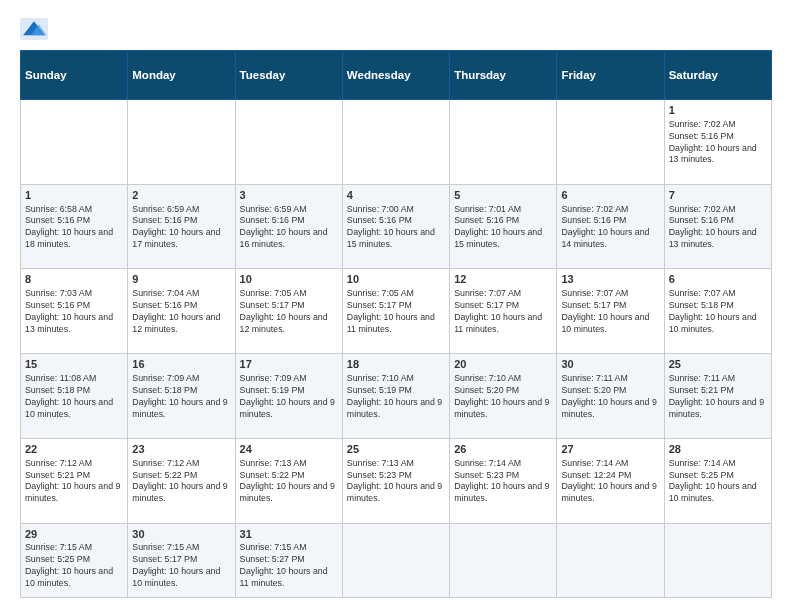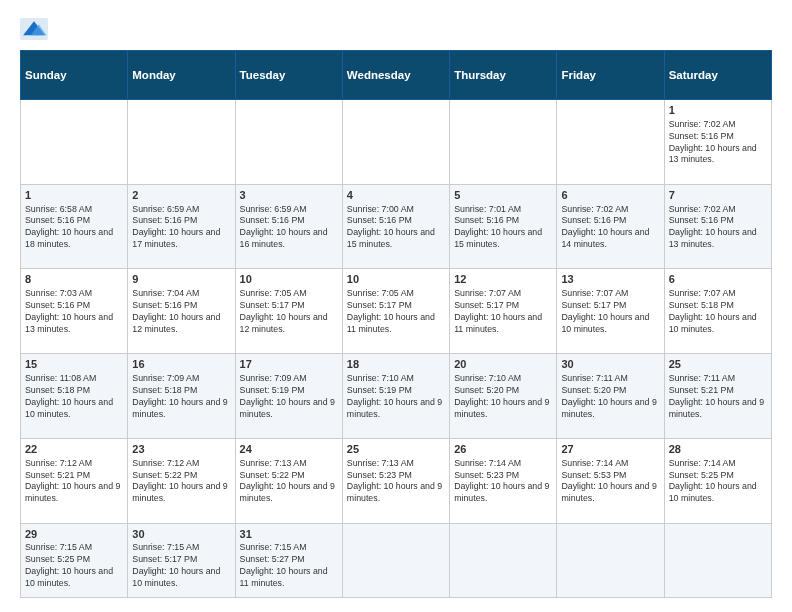--- a/index.html
+++ b/index.html
@@ -168,21 +168,21 @@
           <td><span class="day-num">20</span><span>Sunrise: 7:10 AM</span><br><span>Sunset: 5:20 PM</span><br><span>Daylight: 10 hours and 9 minutes.</span></td>
           <td><span class="day-num">30</span><span>Sunrise: 7:11 AM</span><br><span>Sunset: 5:20 PM</span><br><span>Daylight: 10 hours and 9 minutes.</span></td>
           <td><span class="day-num">25</span><span>Sunrise: 7:11 AM</span><br><span>Sunset: 5:21 PM</span><br><span>Daylight: 10 hours and 9 minutes.</span></td>
         </tr>
         <tr>
           <td><span class="day-num">22</span><span>Sunrise: 7:12 AM</span><br><span>Sunset: 5:21 PM</span><br><span>Daylight: 10 hours and 9 minutes.</span></td>
           <td><span class="day-num">23</span><span>Sunrise: 7:12 AM</span><br><span>Sunset: 5:22 PM</span><br><span>Daylight: 10 hours and 9 minutes.</span></td>
           <td><span class="day-num">24</span><span>Sunrise: 7:13 AM</span><br><span>Sunset: 5:22 PM</span><br><span>Daylight: 10 hours and 9 minutes.</span></td>
           <td><span class="day-num">25</span><span>Sunrise: 7:13 AM</span><br><span>Sunset: 5:23 PM</span><br><span>Daylight: 10 hours and 9 minutes.</span></td>
           <td><span class="day-num">26</span><span>Sunrise: 7:14 AM</span><br><span>Sunset: 5:23 PM</span><br><span>Daylight: 10 hours and 9 minutes.</span></td>
-          <td><span class="day-num">27</span><span>Sunrise: 7:14 AM</span><br><span>Sunset: 5:53 PM</span><br><span>Daylight: 10 hours and 9 minutes.</span></td>
+          <td><span class="day-num">27</span><span>Sunrise: 7:14 AM</span><br><span>Sunset: 12:24 PM</span><br><span>Daylight: 10 hours and 9 minutes.</span></td>
           <td><span class="day-num">28</span><span>Sunrise: 7:14 AM</span><br><span>Sunset: 5:25 PM</span><br><span>Daylight: 10 hours and 10 minutes.</span></td>
         </tr>
         <tr>
           <td><span class="day-num">29</span><span>Sunrise: 7:15 AM</span><br><span>Sunset: 5:25 PM</span><br><span>Daylight: 10 hours and 10 minutes.</span></td>
           <td><span class="day-num">30</span><span>Sunrise: 7:15 AM</span><br><span>Sunset: 5:17 PM</span><br><span>Daylight: 10 hours and 10 minutes.</span></td>
           <td><span class="day-num">31</span><span>Sunrise: 7:15 AM</span><br><span>Sunset: 5:27 PM</span><br><span>Daylight: 10 hours and 11 minutes.</span></td>
           <td class="empty"></td>
           <td class="empty"></td>
           <td class="empty"></td>
           <td class="empty"></td>

